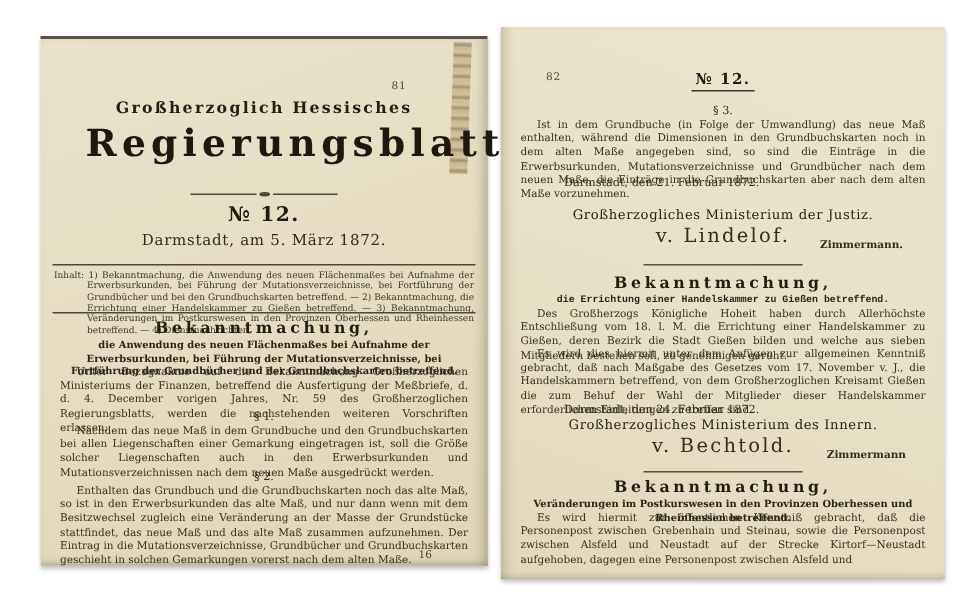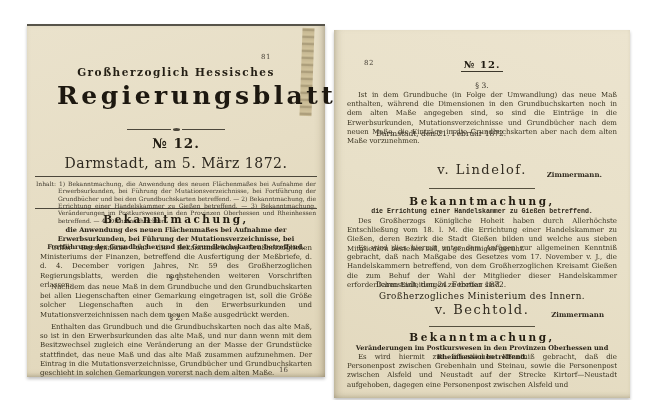--- a/index.html
+++ b/index.html
@@ -17,29 +17,28 @@
     box-shadow:inset -7px 0 9px -6px rgba(90,80,55,.45),
                inset 0 -4px 6px -4px rgba(90,80,55,.5),
                0 2px 3px rgba(0,0,0,.25);
   }
   .page-right{
     left:334px;top:18px;width:296px;height:368px;
     background:linear-gradient(200deg,#ece4cf 0%,#e8e0c8 50%,#e2d8bd 100%);
     box-shadow:inset 7px 0 9px -6px rgba(90,80,55,.35),
                inset 0 -4px 6px -4px rgba(90,80,55,.4),
                0 2px 3px rgba(0,0,0,.25);
-    margin-top:12px;
   }
   .abs{position:absolute;}
   .ctr{text-align:center;left:12px;right:12px;}
   .pageno{font-size:7px;letter-spacing:.5px;color:#4a443a;}
   .publisher{font-size:10.5px;font-weight:bold;letter-spacing:1.5px;color:#241f15;}
   .masthead{font-size:25px;font-weight:bold;letter-spacing:3.5px;color:#1d1810;}
   .issue-no{font-size:13.5px;font-weight:bold;letter-spacing:1px;color:#211c12;}
-  .dateline-main{font-size:14px;letter-spacing:.5px;color:#2e2920;}
+  .dateline-main{font-size:10px;letter-spacing:.5px;color:#2e2920;}
   .rule{height:1px;background:#4c473b;left:8px;right:8px;}
   .inhalt{
     left:9px;right:9px;font-size:6px;line-height:1.22;text-align:justify;
     color:#3d372c;padding-left:22px;text-indent:-22px;
   }
   .heading{font-size:10.5px;font-weight:bold;letter-spacing:2.5px;color:#241e12;}
   .subheading{font-size:6.6px;font-weight:bold;line-height:1.3;text-align:center;color:#2b2519;left:14px;right:14px;}
   .body-par{font-size:7px;line-height:1.32;text-align:justify;text-indent:11px;left:13px;right:13px;color:#37311f;}
   .section-label{font-size:7.5px;color:#2e2920;}
   .sigmark{font-size:7px;color:#4a443a;}
@@ -99,20 +98,21 @@
 
 <div class="page page-right">
   <div class="abs pageno" style="top:29px;left:30px;">82</div>
   <div class="abs ctr" style="top:23px;"><span class="running-head">№ 12.</span></div>
 
   <div class="abs ctr section-label" style="top:51px;">§ 3.</div>
   <div class="abs body-par" style="top:61px;">Ist in dem Grundbuche (in Folge der Umwandlung) das neue Maß enthalten, während die Dimensionen in den Grundbuchskarten noch in dem alten Maße angegeben sind, so sind die Einträge in die Erwerbsurkunden, Mutationsverzeichnisse und Grundbücher nach dem neuen Maße, die Einträge in die Grundbuchskarten aber nach dem alten Maße vorzunehmen.</div>
 
   <div class="abs date-left" style="top:99px;left:42px;">Darmstadt, den 21. Februar 1872.</div>
 
+  <div class="abs ctr ministry" style="top:121px;">Großherzogliches Ministerium der Justiz.</div>
   <div class="abs ctr signer" style="top:132px;">v. Lindelof.</div>
   <div class="abs countersign" style="top:140px;right:28px;">Zimmermann.</div>
 
   <div class="abs divider-short" style="top:158px;"></div>
 
   <div class="abs ctr heading" style="top:165px;">Bekanntmachung,</div>
   <div class="abs subheading" style="top:178px;font-family:Liberation Mono, monospace;">die Errichtung einer Handelskammer zu Gießen betreffend.</div>
   <div class="abs body-par" style="top:187px;">Des Großherzogs Königliche Hoheit haben durch Allerhöchste Entschließung vom 18. l. M. die Errichtung einer Handelskammer zu Gießen, deren Bezirk die Stadt Gießen bilden und welche aus sieben Mitgliedern bestehen soll, zu genehmigen geruht.</div>
   <div class="abs body-par" style="top:214px;">Es wird dies hiermit unter dem Anfügen zur allgemeinen Kenntniß gebracht, daß nach Maßgabe des Gesetzes vom 17. November v. J., die Handelskammern betreffend, von dem Großherzoglichen Kreisamt Gießen die zum Behuf der Wahl der Mitglieder dieser Handelskammer erforderlichen Einleitungen zu treffen sind.</div>
 

